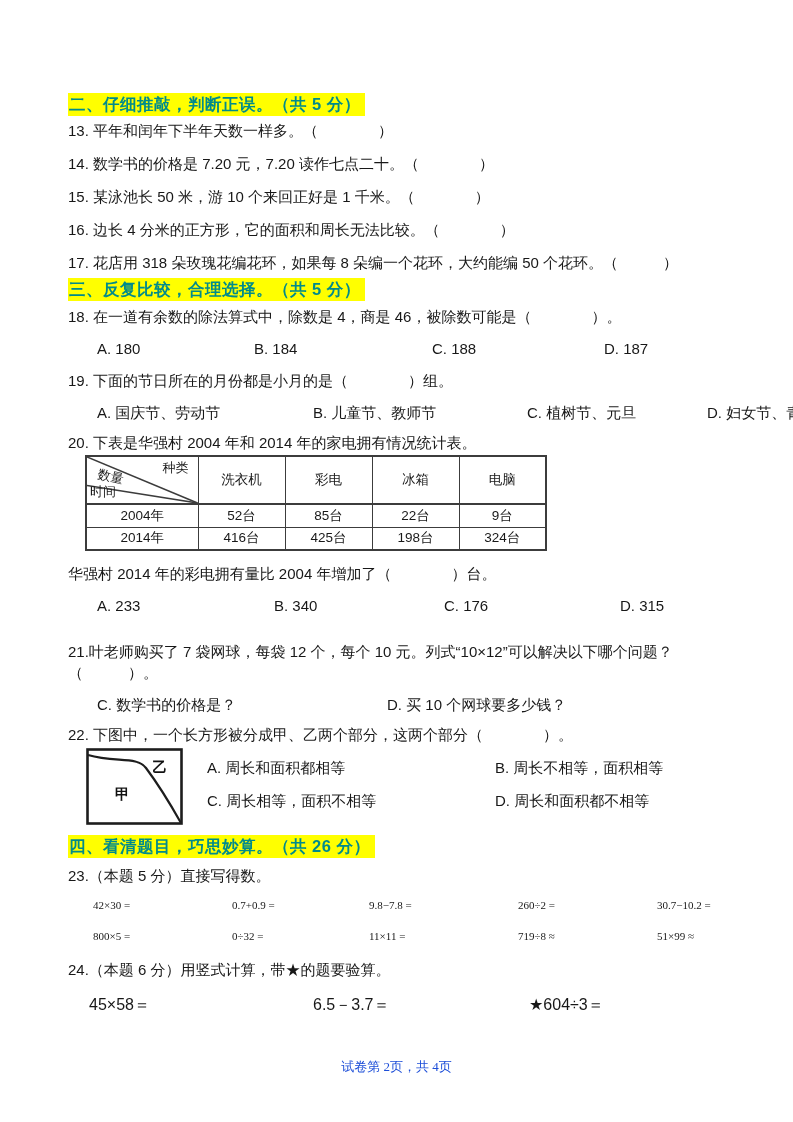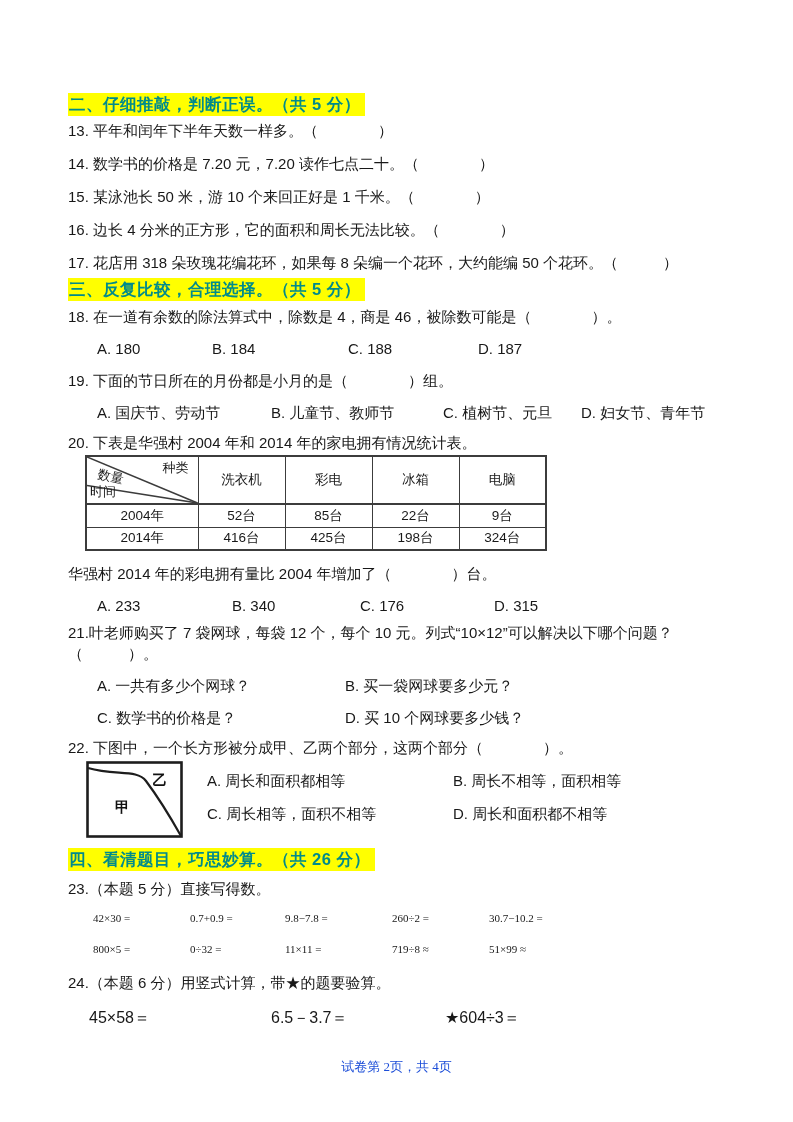--- a/index.html
+++ b/index.html
@@ -9,21 +9,21 @@
     position:relative; width:793px; height:1122px; background:#fff;
     padding:93px 52px 0 68px; overflow:hidden;
     font-family:"Liberation Sans", sans-serif; color:var(--ink);
   }
   .sec-head {
     display:inline-block; background:var(--hl); color:var(--teal);
     font-weight:700; font-size:16.5px; line-height:23px; padding:0 4px 0 1px;
     letter-spacing:.5px;
   }
   .q { font-size:15px; line-height:21px; }
-  .opts { display:flex; font-size:15px; line-height:21px; }
+  .opts { display:flex; font-size:15px; line-height:21px;gap:42px; }
   .opts span { flex:none; }
   .stats { border-collapse:collapse; table-layout:fixed; margin:2px 0 0 17px; border:2px solid var(--line); }
   .stats th, .stats td {
     border:1px solid var(--line); font-weight:400; font-size:13.5px;
     text-align:center; padding:0; color:var(--ink);
   }
   .stats thead th { height:48px; border-bottom:2px solid var(--line); }
   .stats tbody td { height:23px; }
   .corner { position:relative; }
   .corner svg { position:absolute; inset:0; width:100%; height:100%; }
@@ -118,25 +118,21 @@
   </table>
 
   <div class="q" style="margin-top:12px">华强村 2014 年的彩电拥有量比 2004 年增加了（　　　　）台。</div>
   <div class="opts" style="margin-top:11px; padding-left:29px">
     <span style="width:135px">A. 233</span>
     <span style="width:128px">B. 340</span>
     <span style="width:134px">C. 176</span>
     <span>D. 315</span>
   </div>
 
-  <div class="q" style="margin-top:6px">21.叶老师购买了 7 袋网球，每袋 12 个，每个 10 元。列式“10×12”可以解决以下哪个问题？（　　　）。</div>
-  <div class="opts" style="margin-top:11px; padding-left:29px">
-    <span style="width:248px">A. 一共有多少个网球？</span>
-    <span>B. 买一袋网球要多少元？</span>
-  </div>
+  <div class="q" style="margin-top:25px">21.叶老师购买了 7 袋网球，每袋 12 个，每个 10 元。列式“10×12”可以解决以下哪个问题？（　　　）。</div>
   <div class="opts" style="margin-top:11px; padding-left:29px">
     <span style="width:248px">C. 数学书的价格是？</span>
     <span>D. 买 10 个网球要多少钱？</span>
   </div>
 
   <div class="q" style="margin-top:9px">22. 下图中，一个长方形被分成甲、乙两个部分，这两个部分（　　　　）。</div>
   <div class="figrow">
     <div class="fig">
       <svg viewBox="0 0 99 79" width="99" height="79">
         <rect x="2.5" y="2.5" width="94" height="74" fill="none" stroke="#1d1d1d" stroke-width="2.6"></rect>

